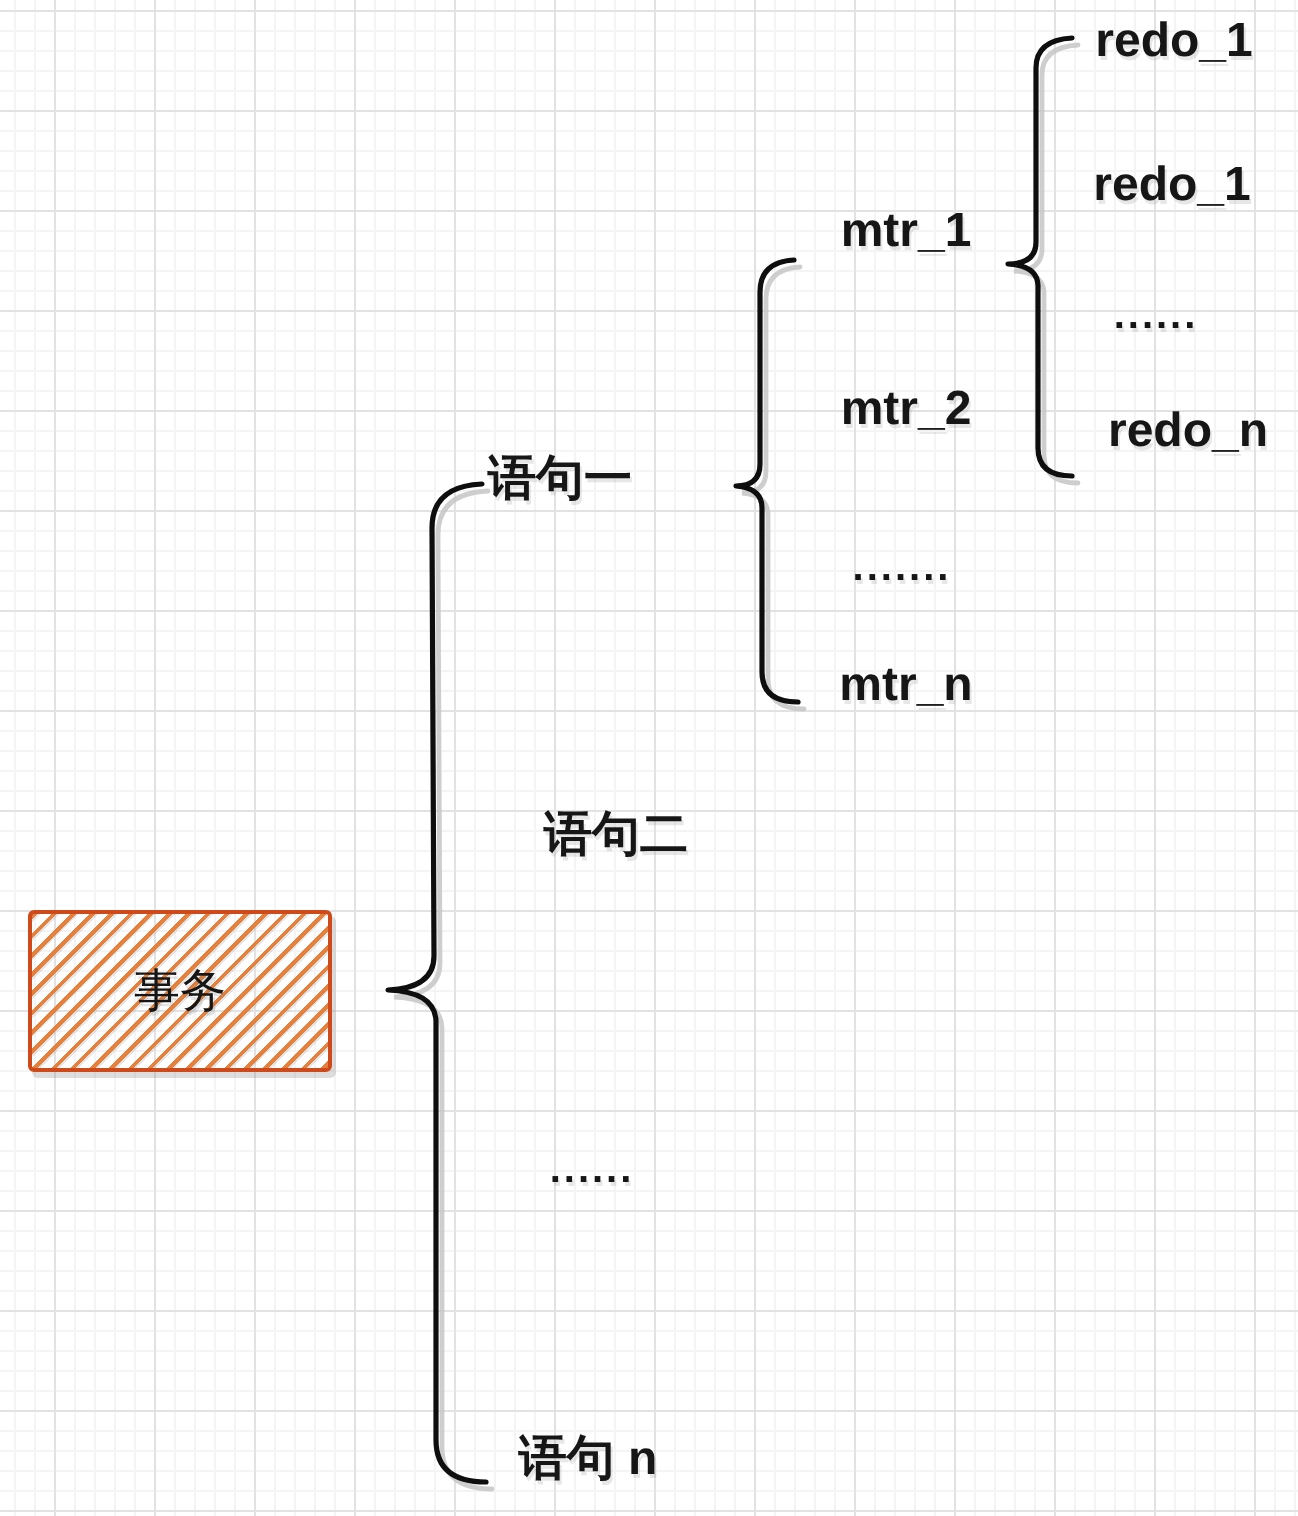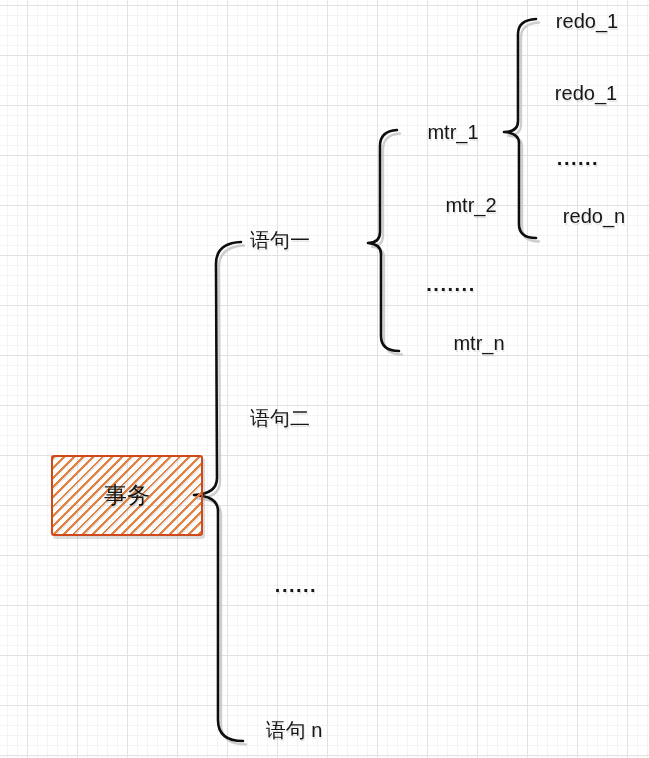--- a/index.html
+++ b/index.html
@@ -14,38 +14,39 @@
       linear-gradient(to right, #f4f4f4 1px, transparent 1px),
       linear-gradient(to bottom, #f4f4f4 1px, transparent 1px);
     background-size:50px 50px, 50px 50px, 10px 10px, 10px 10px;
     background-position:27px 0, 0 5px, 7px 0, 0 5px;
     font-family:"Liberation Sans","DejaVu Sans",sans-serif;
   }
   svg.overlay{position:absolute;left:0;top:0;width:649px;height:758px;}
   .lbl{
     position:absolute;
     transform:translate(-50%,-50%);
-    font-size:20px;
+    font-size:24px;
     line-height:1;
     color:#161616;
     white-space:nowrap;
     text-shadow:1px 2px 0 rgba(120,120,120,0.18);
+    font-weight:bold;
   }
   .dots{font-size:20px;letter-spacing:1.5px;font-weight:bold;}
   .root-box{
     position:absolute;left:14px;top:455px;width:148px;height:77px;
     border:2.5px solid #cf4a1a;
     border-radius:3px;
     background:repeating-linear-gradient(
       135deg,
       #e5813c 0px, #e5813c 2px,
       rgba(170,170,170,0.30) 2px, rgba(170,170,170,0.30) 3px,
       transparent 3px, transparent 6.8px);
     box-shadow:2px 3px 0 rgba(120,120,120,0.25);
-    display:flex;align-items:center;justify-content:center;margin-left:37px;
+    display:flex;align-items:center;justify-content:center;
   }
   .root-label{
     font-size:23px;color:#161616;
     text-shadow:1px 2px 0 rgba(120,120,120,0.20);
   }
   .brace{fill:none;stroke:#0e0e0e;stroke-width:2.6;stroke-linecap:round;stroke-linejoin:round;}
   .brace-shadow{fill:none;stroke:#c6c6c6;stroke-width:2.4;stroke-linecap:round;opacity:0.85;}
 </style>
 </head>
 <body>
@@ -65,27 +66,27 @@
     <path class="brace" d="M 397 130 Q 380 131 380 146 L 380 232 Q 380 243 368 243 Q 381 244 381 254 L 381 336 Q 381 351 399 351"></path>
 
     <path class="brace" d="M 536 19 Q 518 20 518 34 L 518 121 Q 518 132 504 132 Q 519 133 519 143 L 519 224 Q 519 238 536 238"></path>
   </svg>
 
   <div class="root-box">
     <span class="root-label">事务</span>
   </div>
 
   <div class="lbl" style="left:280px;top:240px">语句一</div>
-  <div class="lbl" style="left:280px;top:418px">语句二</div>
+  <div class="lbl" style="left:308px;top:418px">语句二</div>
   <div class="lbl dots" style="left:296px;top:585px">......</div>
   <div class="lbl" style="left:294px;top:730px">语句 n</div>
 
-  <div class="lbl" style="left:453px;top:132px">mtr_1</div>
-  <div class="lbl" style="left:471px;top:205px">mtr_2</div>
+  <div class="lbl" style="left:453px;top:116px">mtr_1</div>
+  <div class="lbl" style="left:453px;top:205px">mtr_2</div>
   <div class="lbl dots" style="left:451px;top:284px">.......</div>
-  <div class="lbl" style="left:479px;top:343px">mtr_n</div>
+  <div class="lbl" style="left:453px;top:343px">mtr_n</div>
 
   <div class="lbl" style="left:587px;top:21px">redo_1</div>
   <div class="lbl" style="left:586px;top:93px">redo_1</div>
   <div class="lbl dots" style="left:578px;top:158px">......</div>
   <div class="lbl" style="left:594px;top:216px">redo_n</div>
 
 </div>
 
 </body></html>

